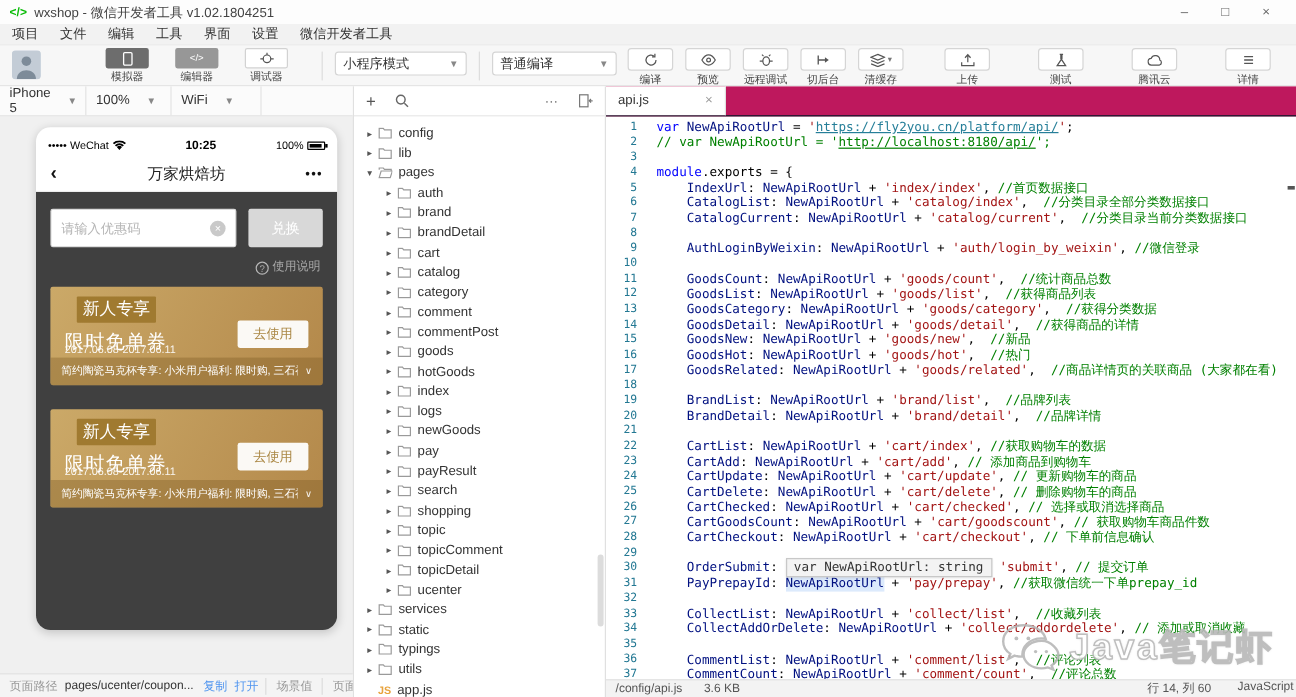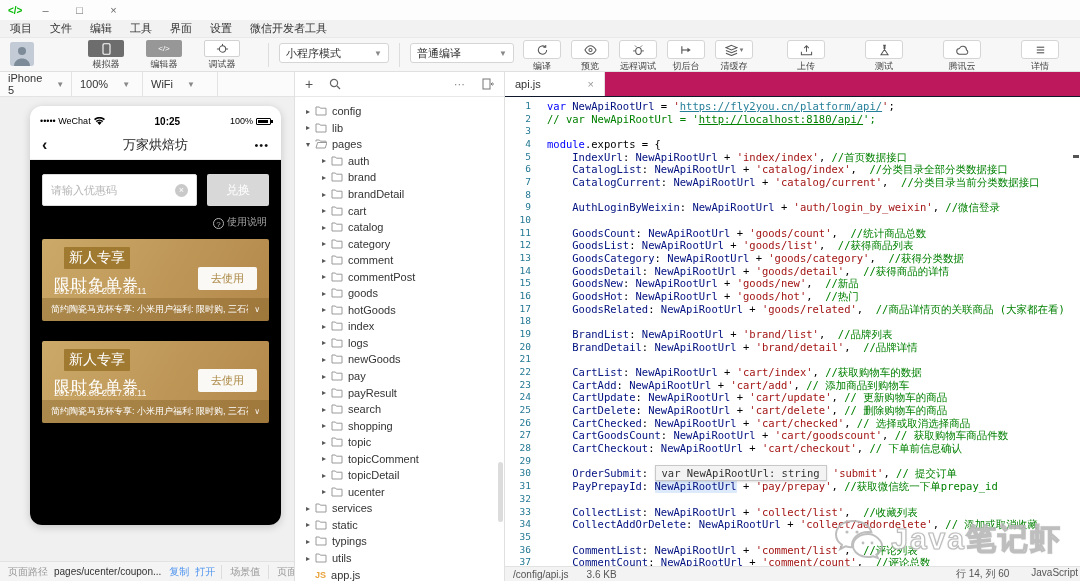--- a/index.html
+++ b/index.html
@@ -50,21 +50,21 @@
   .phone { position:absolute; left:30px; top:34px; width:251px; height:419px; background:#fff; border-radius:12px; box-shadow:0 2px 8px rgba(0,0,0,.18); overflow:hidden; }
   .p-status { height:24px; display:flex; align-items:center; padding:6px 10px 0 10px; font-size:9px; color:#000; }
   .p-status .mid { flex:1; text-align:center; font-weight:bold; font-size:10px; }
   .batt { display:inline-block; width:15px; height:7px; border:1px solid #000; border-radius:1px; position:relative; margin-left:3px; vertical-align:-1px; }
   .batt:before { content:""; position:absolute; left:1px; top:1px; bottom:1px; width:10px; background:#000; }
   .batt:after { content:""; position:absolute; right:-3px; top:1px; width:2px; height:3px; background:#000; }
   .p-nav { height:30px; display:flex; align-items:center; padding:0 12px; border-bottom:1px solid #ededed; }
   .p-nav .back { font-size:16px; color:#111; font-weight:bold; width:30px; }
   .p-nav .ttl { flex:1; text-align:center; font-size:13px; color:#222; }
   .p-nav .more { width:30px; text-align:right; color:#111; letter-spacing:1px; font-size:11px; }
-  .p-body { background:#000000; height:365px; padding:14px 12px 0 12px; }
+  .p-body { background:#404040; height:365px; padding:14px 12px 0 12px; }
   .coupon-row { display:flex; gap:10px; }
   .coupon-input { flex:1; height:32px; background:#fff; border:1px solid #dcdcdc; border-radius:2px; display:flex; align-items:center; padding:0 8px; }
   .coupon-input .ph { color:#b5b5b5; font-size:11px; flex:1; }
   .clear-ic { width:13px; height:13px; border-radius:50%; background:#c9c9c9; color:#fff; font-size:9px; line-height:13px; text-align:center; }
   .redeem { width:62px; height:32px; background:#d8d8d8; color:#fff; font-size:12px; border:none; border-radius:2px; }
   .help-row { text-align:right; margin:9px 2px 10px 0; color:#a8a8a8; font-size:10px; }
   .q-ic { display:inline-block; width:11px; height:11px; border:1px solid #b5b5b5; border-radius:50%; font-size:8px; line-height:11px; text-align:center; margin-right:3px; vertical-align:-2px; }
   .card { position:relative; height:82px; border-radius:2px; margin-bottom:20px; color:#fff; background:linear-gradient(120deg,#cba968,#b3884a); overflow:hidden; }
   .card .badge { position:absolute; left:22px; top:8px; background:#a07a30; font-size:14px; padding:2px 5px; border-radius:1px; }
   .card .c-title { position:absolute; left:12px; top:36px; font-size:16px; letter-spacing:1px; }
@@ -117,20 +117,21 @@
   .ed-status .f { margin-right:18px; }
   .ed-status .right { margin-left:auto; display:flex; gap:22px; }
 </style>
 </head>
 <body>
 
 <div id="app">
 
   <div class="titlebar">
     <span class="app-icon">&lt;/&gt;</span>
+    <span class="title">wxshop - 微信开发者工具 v1.02.1804251</span>
     <div class="win-controls">
       <span class="win-btn">–</span>
       <span class="win-btn">□</span>
       <span class="win-btn">×</span>
     </div>
   </div>
 
   <div class="menubar" id="menubar">
       <span>项目</span>
       <span>文件</span>

